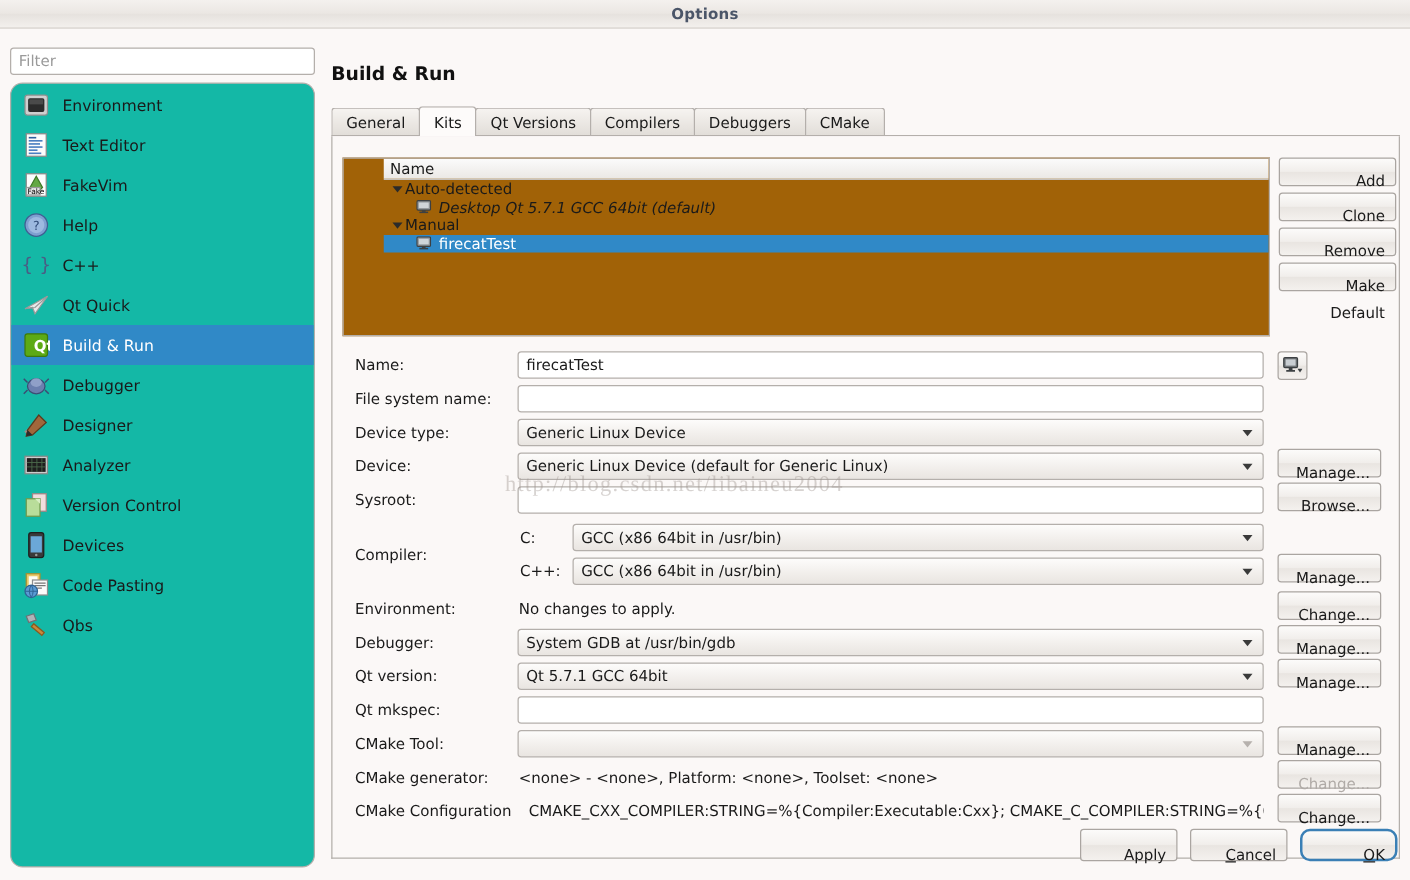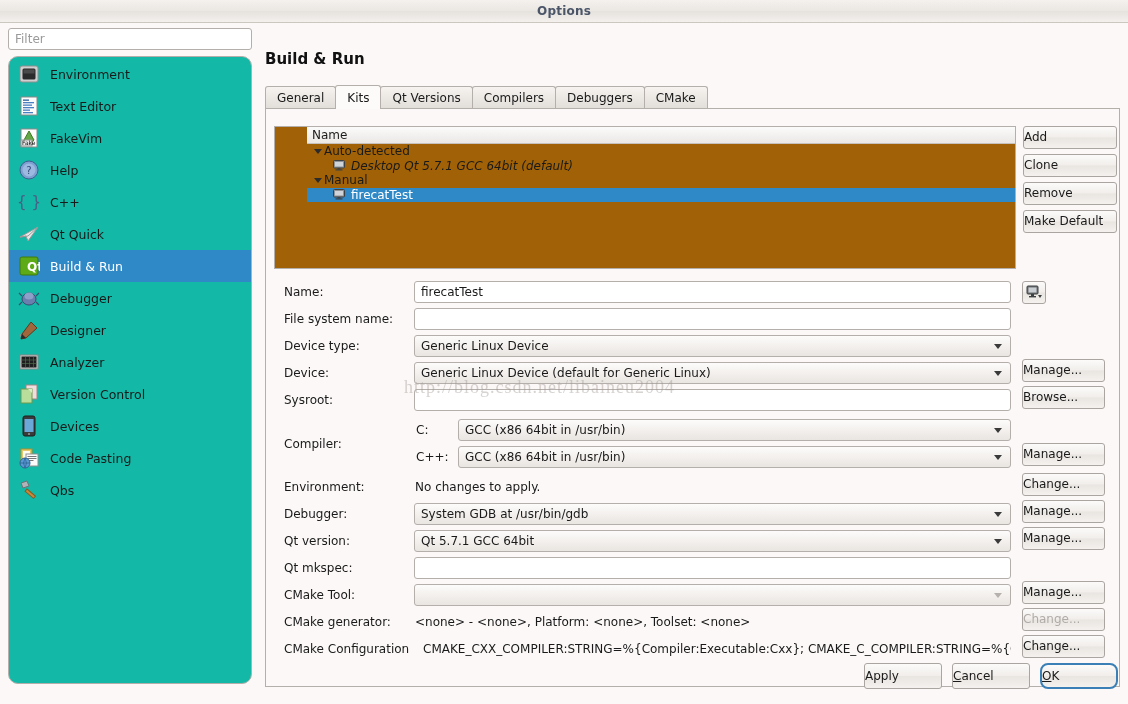--- a/index.html
+++ b/index.html
@@ -27,21 +27,21 @@
 
   
   #body {
     position: relative;
     width: 1128px; height: 681px;
     background: #fbf8f7;
   }
 
   
   #leftpane {
-    position: absolute; left: 8px; top: 5px;
+    position: absolute; left: 8px; top: 15px;
     width: 244px; height: 656px;
   }
   #filter {
     width: 244px; height: 22px;
     border: 1px solid #b4afab;
     border-radius: 3px;
     background: #ffffff;
     padding: 0 6px;
     font-size: 12px;
     font-family: inherit;
@@ -174,23 +174,23 @@
     display: block;
     width: 94px; height: 23px;
     margin-bottom: 5px;
     border: 1px solid #aaa5a1;
     border-radius: 3px;
     background: linear-gradient(to bottom, #fcfbfa 0%, #f1eeeb 48%, #e9e5e1 52%, #f4f1ee 100%);
     font-family: inherit;
     font-size: 12px;
     color: #1a1a1a;
     cursor: default;
-    padding: 0;
+    padding: 8px;
     line-height: 21px;
-    text-align: left;
+    text-align: right;
   }
   .btn.disabled { color: #b0aba7; }
   .btn.default {
     border: 2px solid #3a7fb5;
     line-height: 19px;
   }
 
   
   #form {
     position: absolute;

